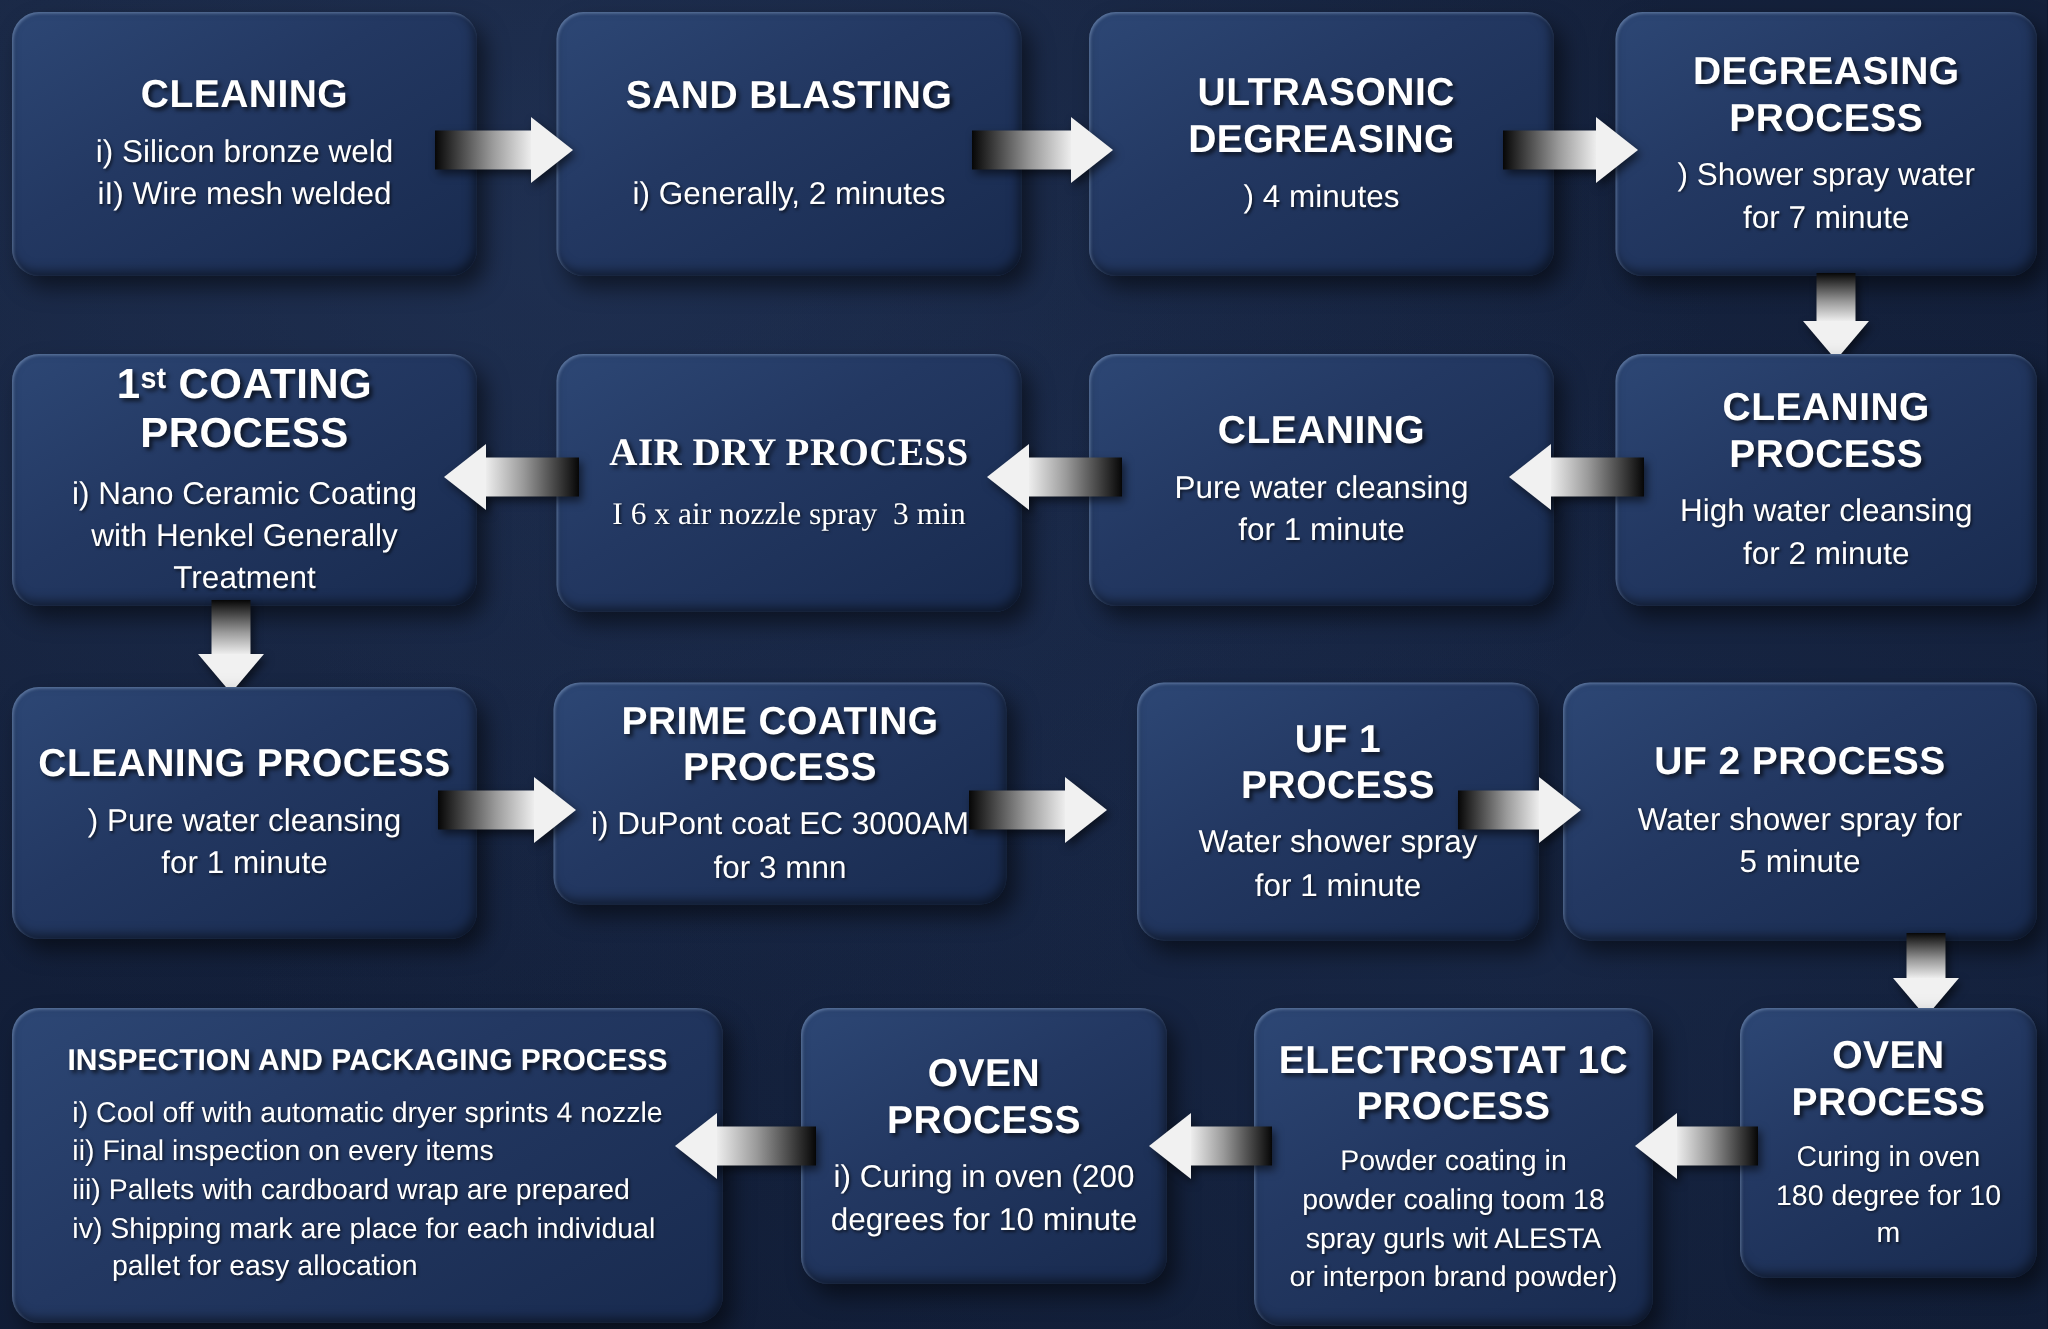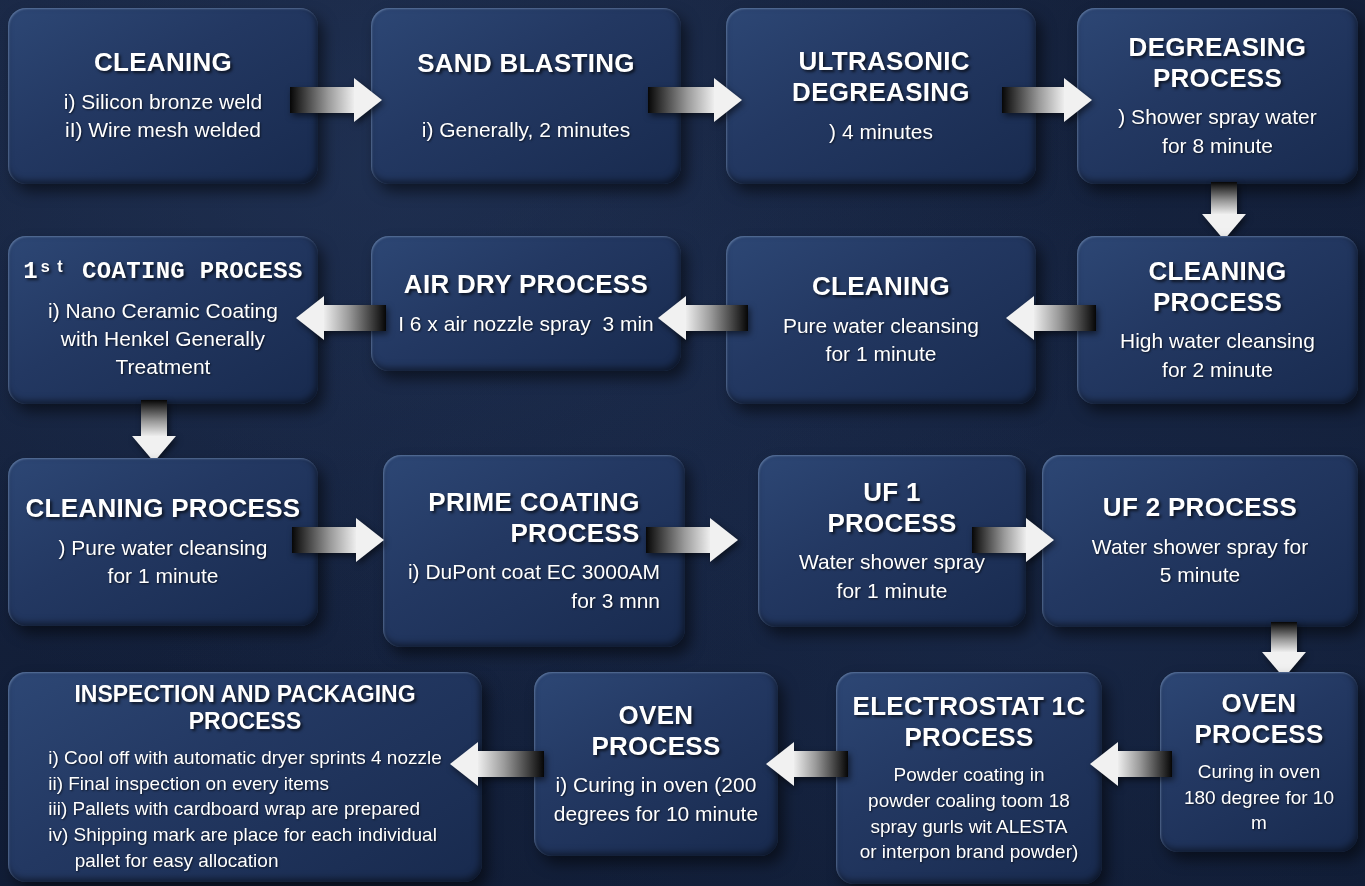--- a/index.html
+++ b/index.html
@@ -26,22 +26,22 @@
   }
   .box-title {
     font-weight:bold; font-size:26px; line-height:1.18; letter-spacing:.3px;
     white-space:pre-wrap; text-shadow:2px 2px 3px rgba(0,0,0,.65);
     margin-bottom:10px;
   }
   .box-body {
     font-size:21px; line-height:1.35; white-space:pre-wrap;
     text-shadow:1px 1px 2px rgba(0,0,0,.6);
   }
-  .t24 .box-title { font-size:24px;font-family:Liberation Mono, monospace; }
-  .t23 .box-title { font-size:23px; letter-spacing:0; }
+  .t24 .box-title { font-size:28px; }
+  .t23 .box-title { font-size:20px; letter-spacing:0; }
   .b19 .box-body  { font-size:19px; }
   .left-body .box-body { text-align:left; }
 
   .arrow { position:absolute; display:flex; align-items:center;
            filter:drop-shadow(2px 3px 3px rgba(0,0,0,.55)); }
   .arrow .shaft { height:26px; flex:1; }
   .arrow.right .shaft { background:linear-gradient(to right,#060606 0%,#9a9a9a 60%,#ededed 100%); }
   .arrow.right .head { width:0; height:0; border-top:22px solid transparent;
                        border-bottom:22px solid transparent; border-left:28px solid #f1f1f1; }
   .arrow.left .shaft { background:linear-gradient(to left,#060606 0%,#9a9a9a 60%,#ededed 100%); }
@@ -69,21 +69,21 @@
   </div>
   <div class="box" style="left:726px; top:8px; width:310px; height:176px;text-align:right;">
     <div class="box-title">ULTRASONIC
 DEGREASING</div>
     <div class="box-body">) 4 minutes</div>
   </div>
   <div class="box" style="left:1077px; top:8px; width:281px; height:176px;">
     <div class="box-title">DEGREASING
 PROCESS</div>
     <div class="box-body">) Shower spray water
-for 8 minute</div>
+for 7 minute</div>
   </div>
 
   <div class="arrow right" style="left:290px; top:78px; width:92px; height:44px;">
     <div class="shaft"></div>
       <div class="head"></div>
   </div>
   <div class="arrow right" style="left:648px; top:78px; width:94px; height:44px;">
     <div class="shaft"></div>
       <div class="head"></div>
   </div>
@@ -95,21 +95,21 @@
     <div class="shaft"></div>
       <div class="head"></div>
   </div>
 
   <div class="box t24" style="left:8px; top:236px; width:310px; height:168px;">
     <div class="box-title">1ˢᵗ COATING PROCESS</div>
     <div class="box-body">i) Nano Ceramic Coating
 with Henkel Generally
 Treatment</div>
   </div>
-  <div class="box" style="left:371px; top:236px; width:310px; height:135px;">
+  <div class="box" style="left:371px; top:236px; width:310px; height:172px;font-family:Liberation Serif, serif;">
     <div class="box-title">AIR DRY PROCESS</div>
     <div class="box-body">I 6 x air nozzle spray  3 min</div>
   </div>
   <div class="box" style="left:726px; top:236px; width:310px; height:168px;">
     <div class="box-title">CLEANING</div>
     <div class="box-body">Pure water cleansing
 for 1 minute</div>
   </div>
   <div class="box" style="left:1077px; top:236px; width:281px; height:168px;">
     <div class="box-title">CLEANING
@@ -133,21 +133,21 @@
   <div class="arrow down" style="left:132px; top:400px; width:44px; height:62px;">
     <div class="shaft"></div>
       <div class="head"></div>
   </div>
 
   <div class="box" style="left:8px; top:458px; width:310px; height:168px;">
     <div class="box-title">CLEANING PROCESS</div>
     <div class="box-body">) Pure water cleansing
 for 1 minute</div>
   </div>
-  <div class="box" style="left:383px; top:455px; width:302px; height:192px;text-align:right;">
+  <div class="box" style="left:369px; top:455px; width:302px; height:148px;">
     <div class="box-title">PRIME COATING
 PROCESS</div>
     <div class="box-body">i) DuPont coat EC 3000AM
 for 3 mnn</div>
   </div>
   <div class="box" style="left:726px; top:455px; width:268px; height:172px;margin-left:32px;">
     <div class="box-title">UF 1
 PROCESS</div>
     <div class="box-body">Water shower spray
 for 1 minute</div>

